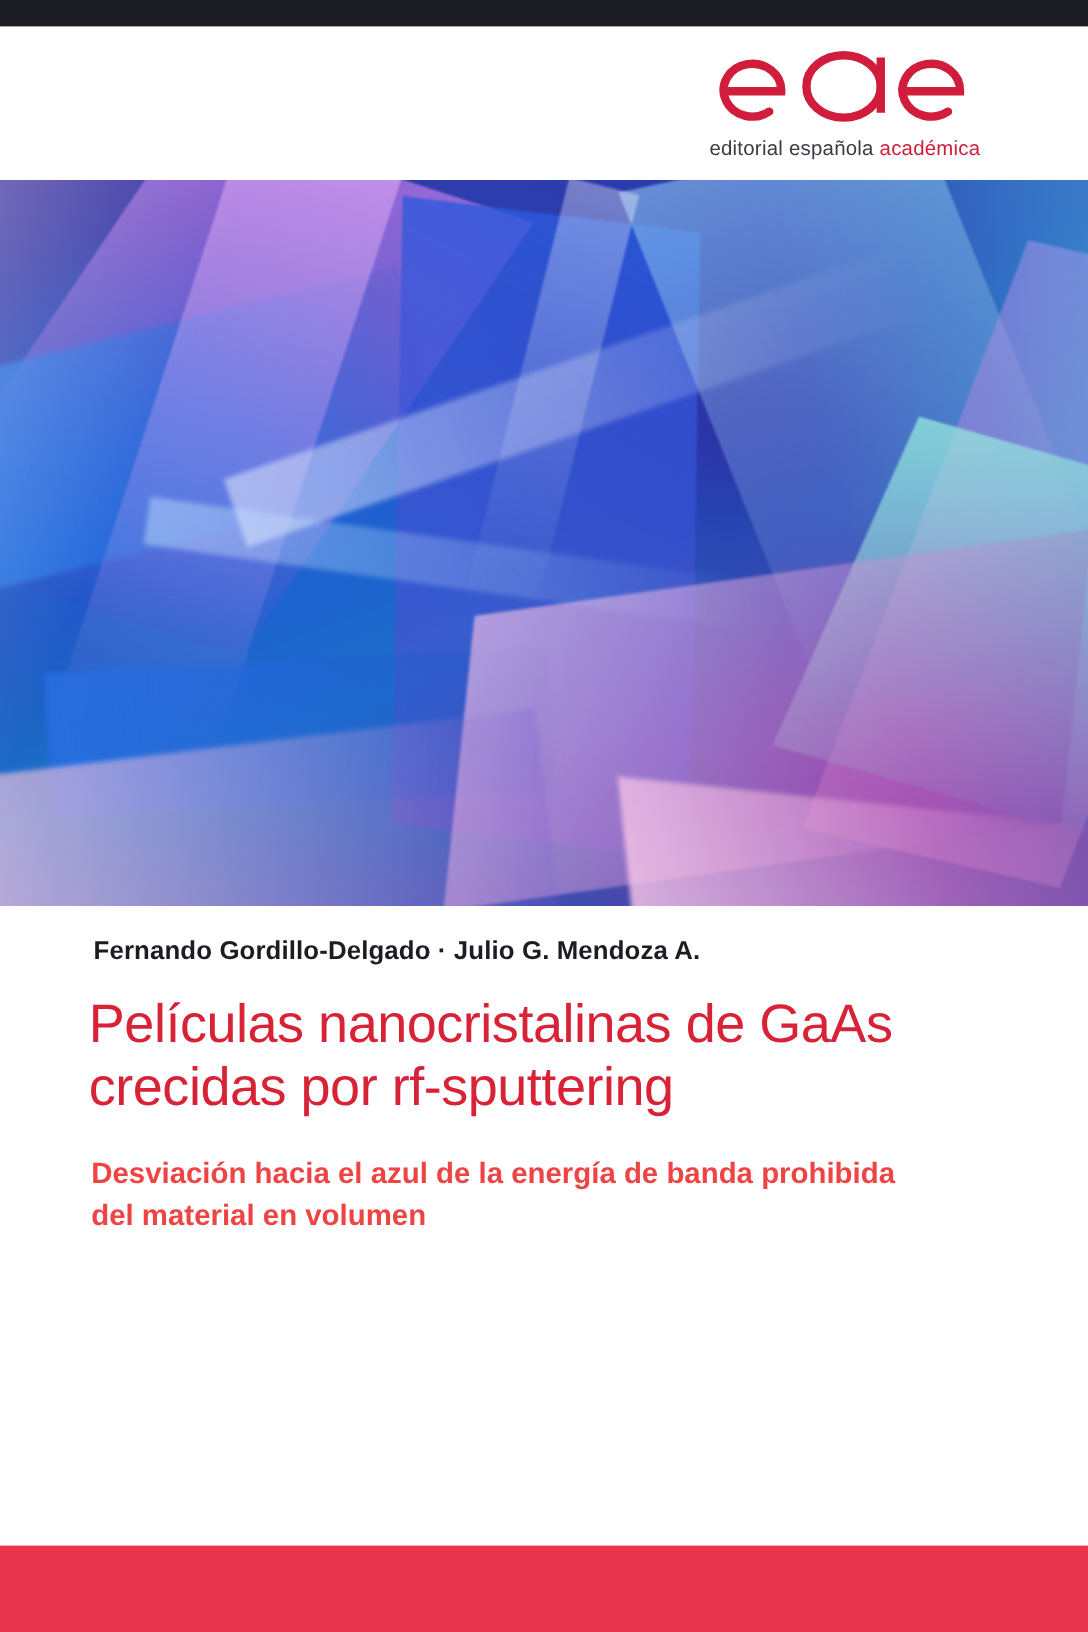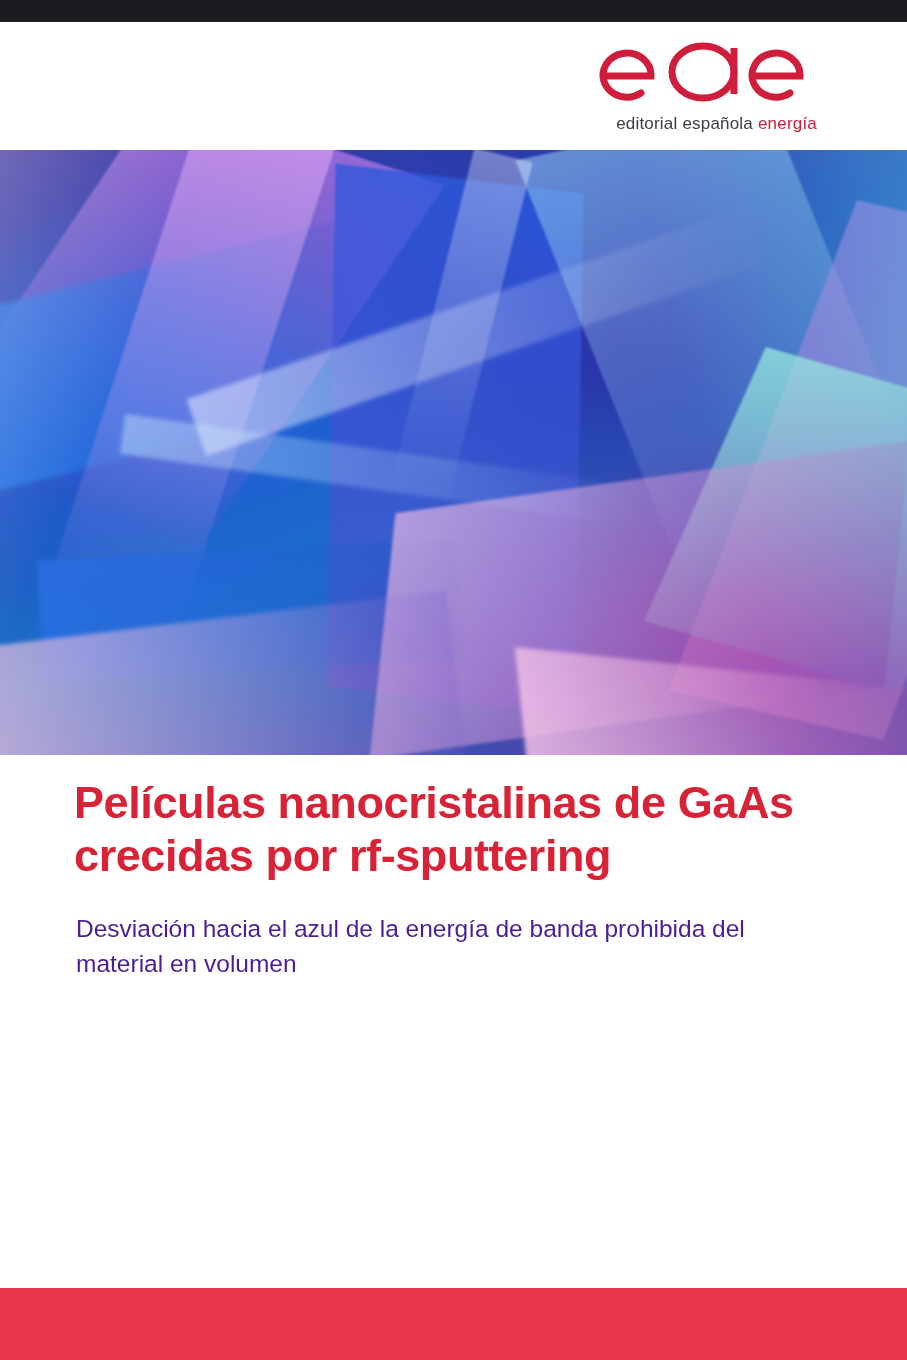--- a/index.html
+++ b/index.html
@@ -186,31 +186,31 @@
     font-size: 21.5px;
     font-weight: bold;
     color: #1c1c22;
     letter-spacing: 0.1px;
   }
   .title {
     margin: 22px 0 0 74px;
     width: 760px;
     font-size: 45px;
     line-height: 1.17;
-    font-weight: bold;
+    font-weight: normal;
     color: #d82236;
     letter-spacing: -0.4px;
   }
   .subtitle {
     margin: 30px 0 0 76px;
     width: 700px;
     font-size: 24.5px;
     line-height: 1.42;
-    font-weight: normal;
-    color: #4c1d95;
+    font-weight: bold;
+    color: #ef4444;
   }
 
   
   .bottom-band {
     position: absolute;
     left: 0;
     bottom: 0;
     width: 907px;
     height: 72px;
     background: #e8344c;
@@ -227,21 +227,21 @@
     <div class="logo-mark">
       <svg width="228" height="72" viewBox="0 0 228 72" xmlns="http://www.w3.org/2000/svg">
         <g fill="none" stroke="#cf1d3b" stroke-width="7">
           <path d="M14 40 h48 a24 22 0 1 0 -10 17" stroke-linecap="round"></path>
           <ellipse cx="114" cy="36" rx="31" ry="26"></ellipse>
           <path d="M145 12 v46"></path>
           <path d="M163 40 h48 a24 22 0 1 0 -10 17" stroke-linecap="round"></path>
         </g>
       </svg>
     </div>
-    <div class="logo-text"><span>editorial española </span><span class="accent">energía</span></div>
+    <div class="logo-text"><span>editorial española </span><span class="accent">académica</span></div>
   </div>
 
   <div class="art">
     <div class="layer bg1"></div>
     <div class="shard s1"></div>
     <div class="shard s3"></div>
     <div class="shard s4"></div>
     <div class="shard s5"></div>
     <div class="shard s10"></div>
     <div class="shard s6"></div>
@@ -250,18 +250,19 @@
     <div class="shard s7"></div>
     <div class="shard s8"></div>
     <div class="shard s13"></div>
     <div class="shard s11"></div>
     <div class="shard s12"></div>
     <div class="shard s14"></div>
     <div class="layer bg2"></div>
   </div>
 
   <div class="text-block">
+    <div class="authors">Fernando Gordillo-Delgado · Julio G. Mendoza A.</div>
     <div class="title">Películas nanocristalinas de GaAs crecidas por rf-sputtering</div>
     <div class="subtitle">Desviación hacia el azul de la energía de banda prohibida del material en volumen</div>
   </div>
 
   <div class="bottom-band"></div>
 </div>
 
 </body></html>

